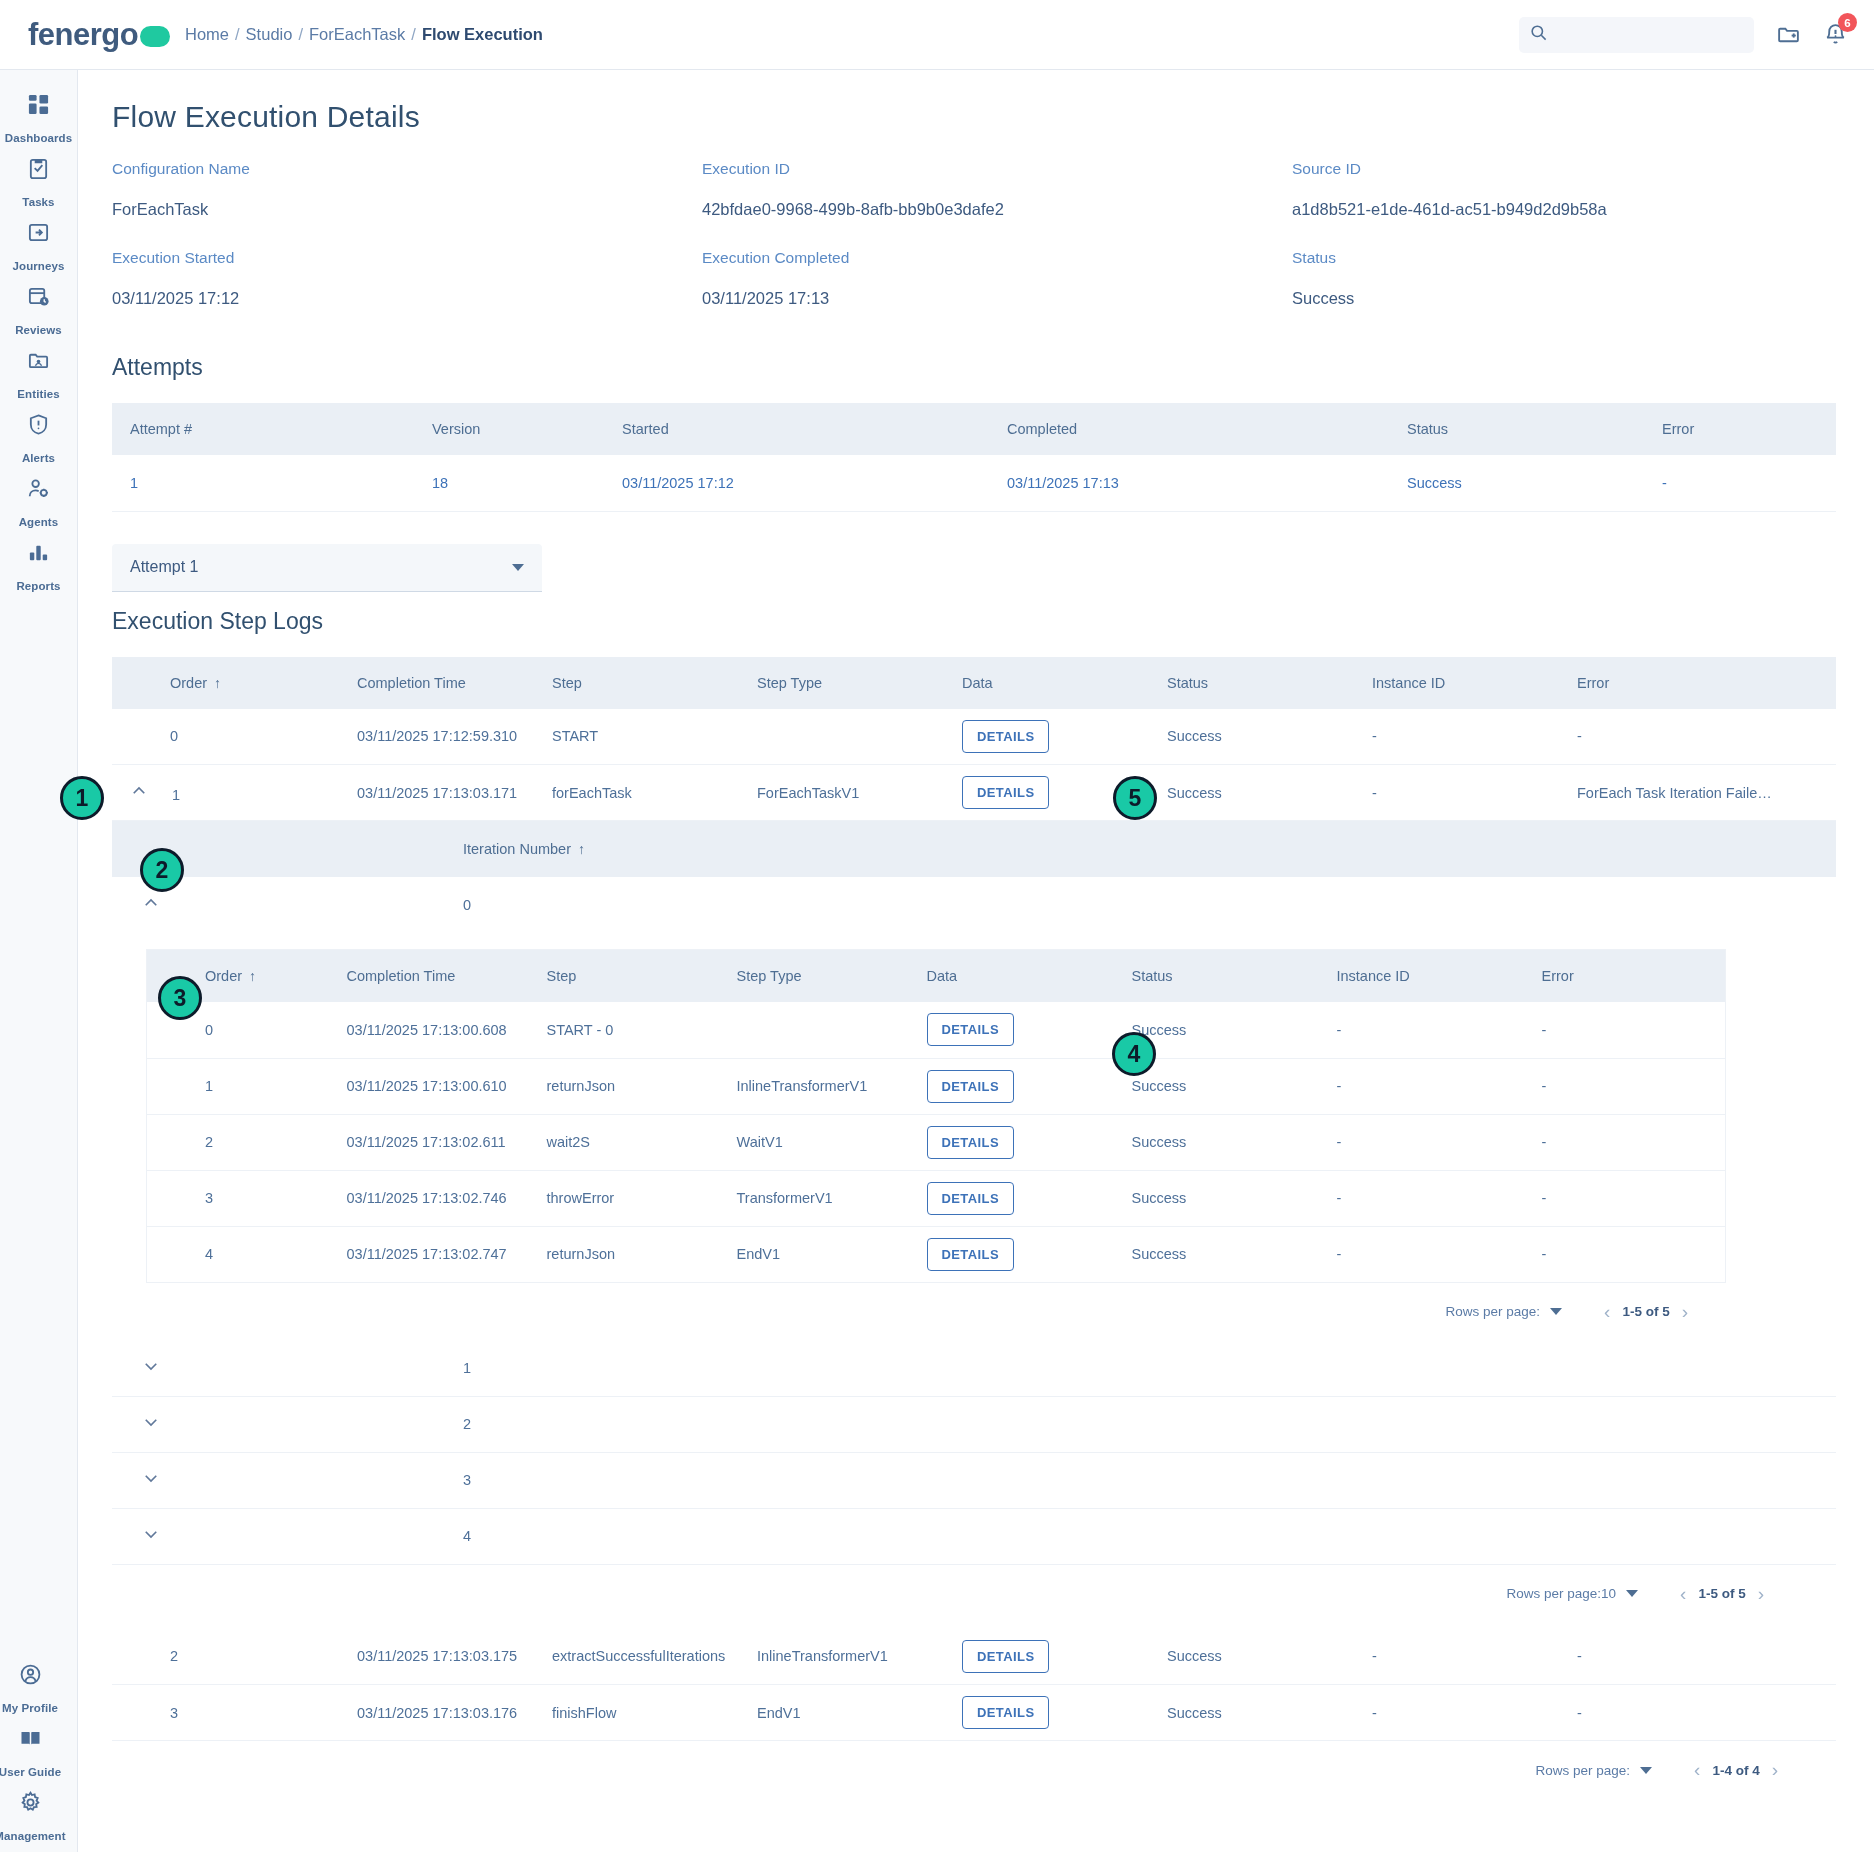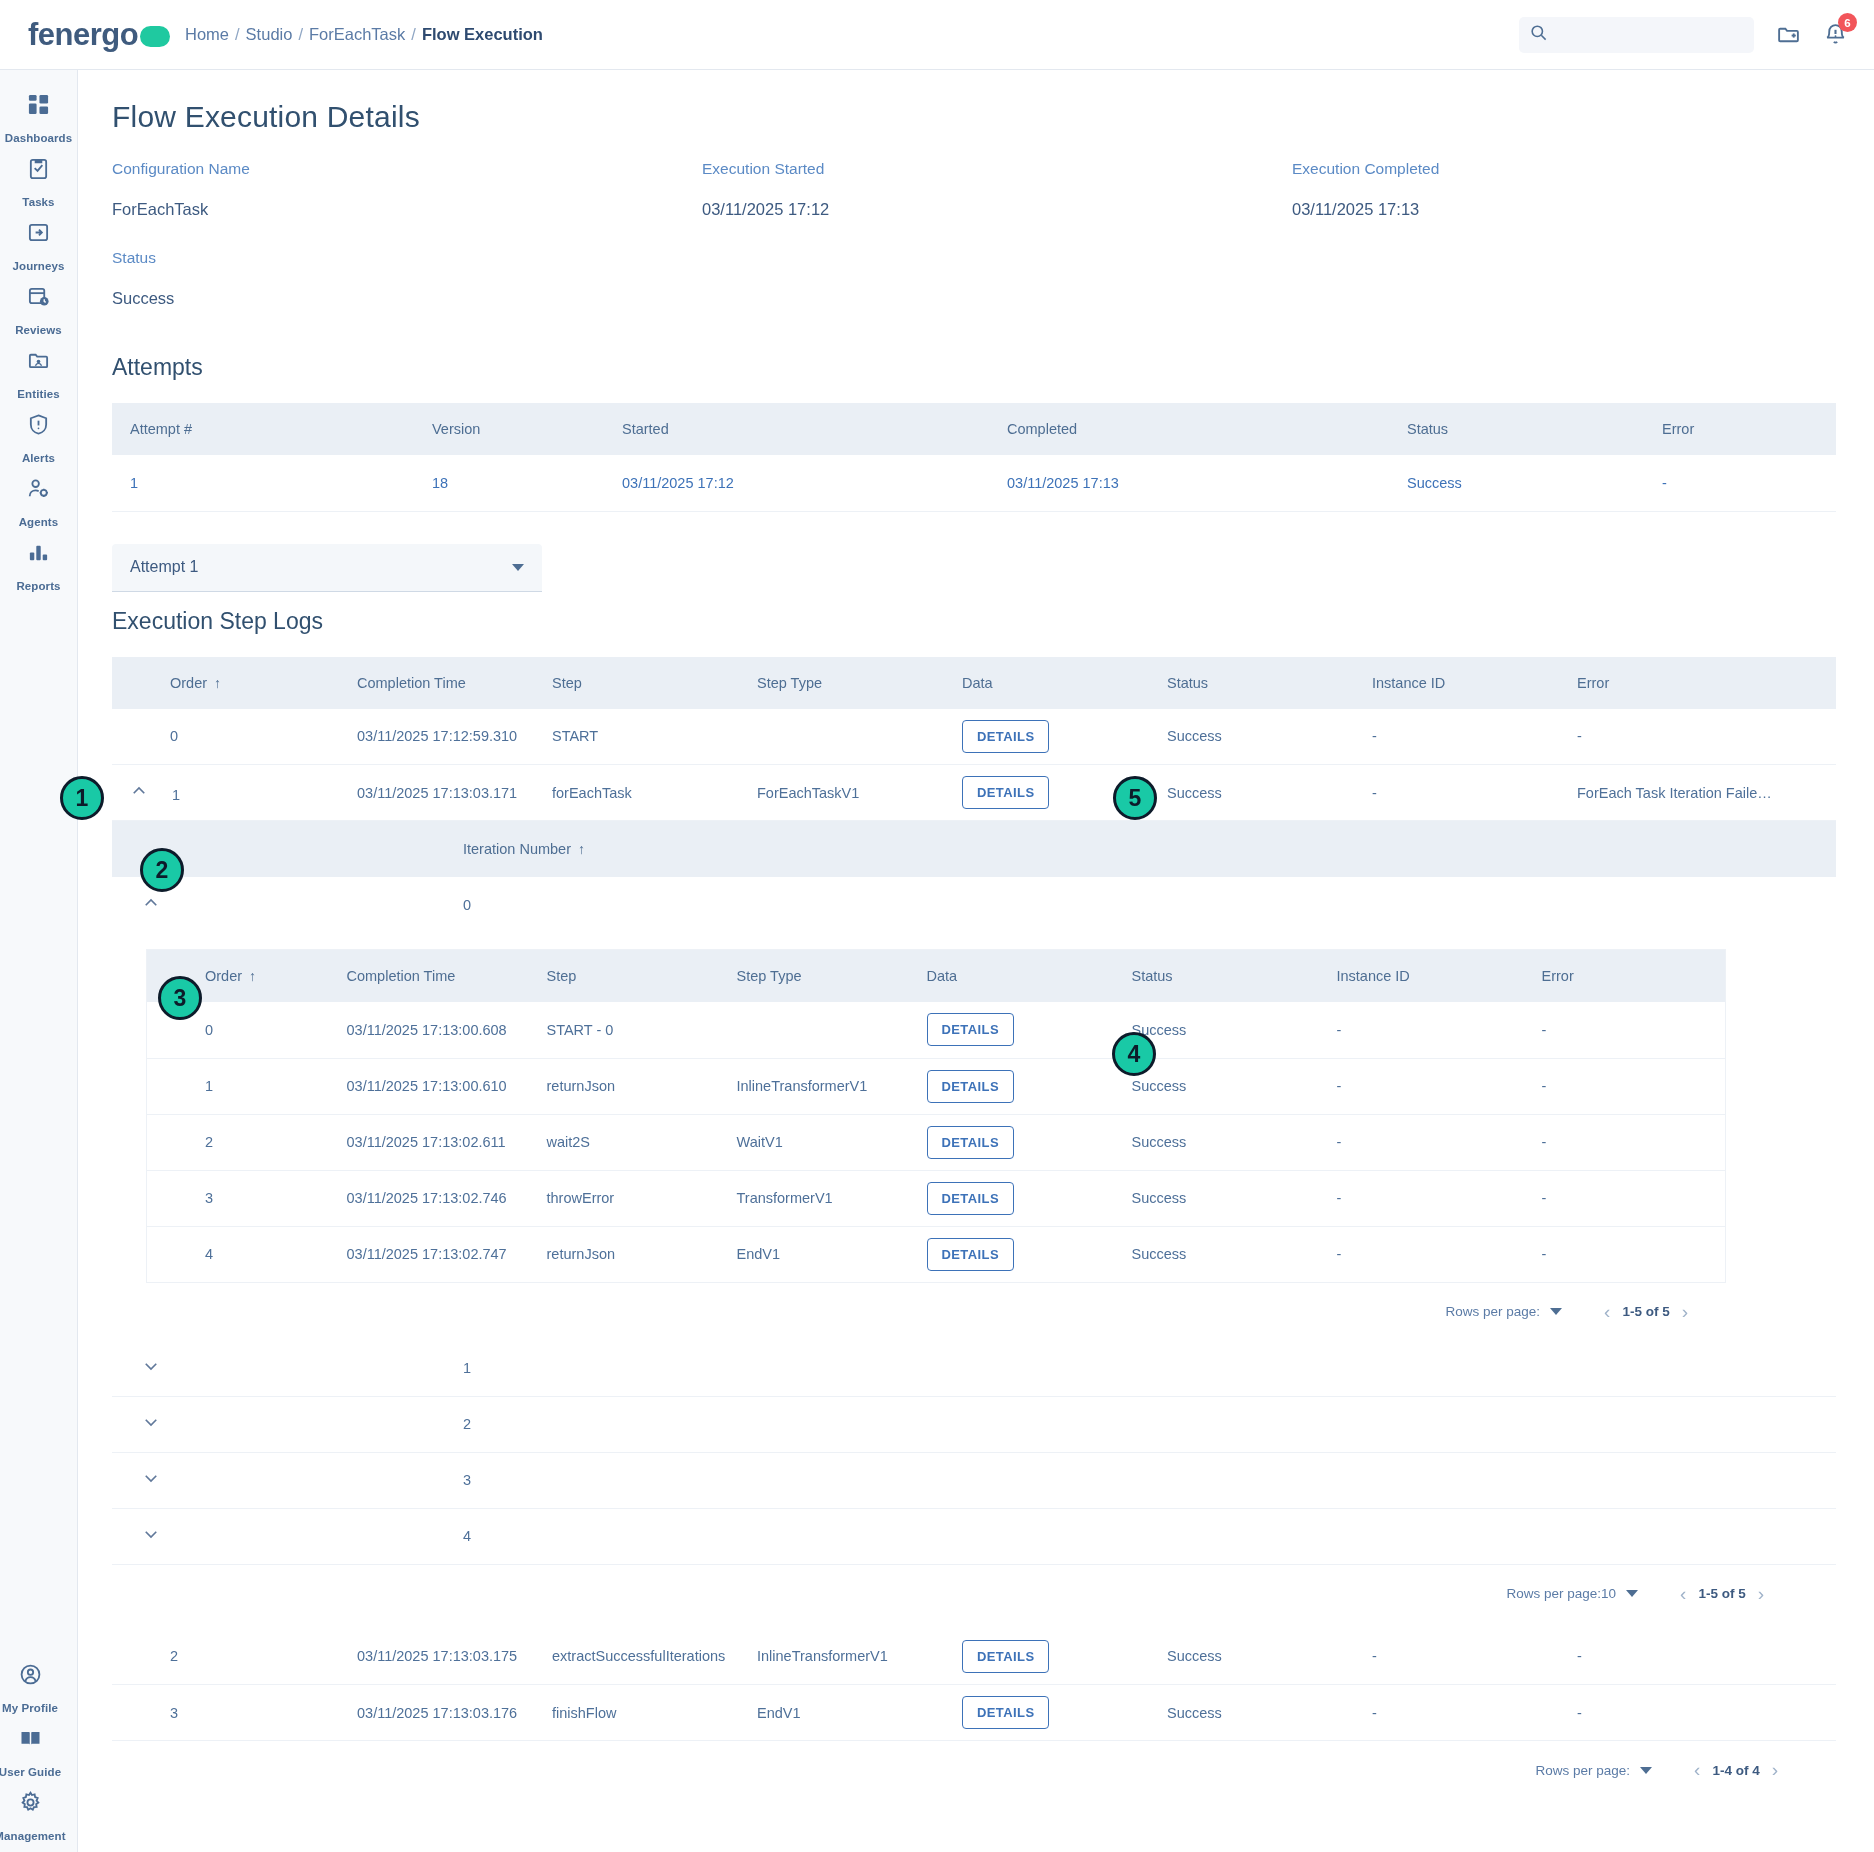--- a/index.html
+++ b/index.html
@@ -335,20 +335,28 @@
 </div>
 
 <div class="main">
 
   <div class="page-title">Flow Execution Details</div>
 
   <div class="meta">
     <div class="meta-cell">
       <div class="meta-label">Configuration Name</div>
       <div class="meta-value">ForEachTask</div>
+    </div>
+    <div class="meta-cell">
+      <div class="meta-label">Execution ID</div>
+      <div class="meta-value">42bfdae0-9968-499b-8afb-bb9b0e3dafe2</div>
+    </div>
+    <div class="meta-cell">
+      <div class="meta-label">Source ID</div>
+      <div class="meta-value">a1d8b521-e1de-461d-ac51-b949d2d9b58a</div>
     </div>
     <div class="meta-cell">
       <div class="meta-label">Execution Started</div>
       <div class="meta-value">03/11/2025 17:12</div>
     </div>
     <div class="meta-cell">
       <div class="meta-label">Execution Completed</div>
       <div class="meta-value">03/11/2025 17:13</div>
     </div>
     <div class="meta-cell">

